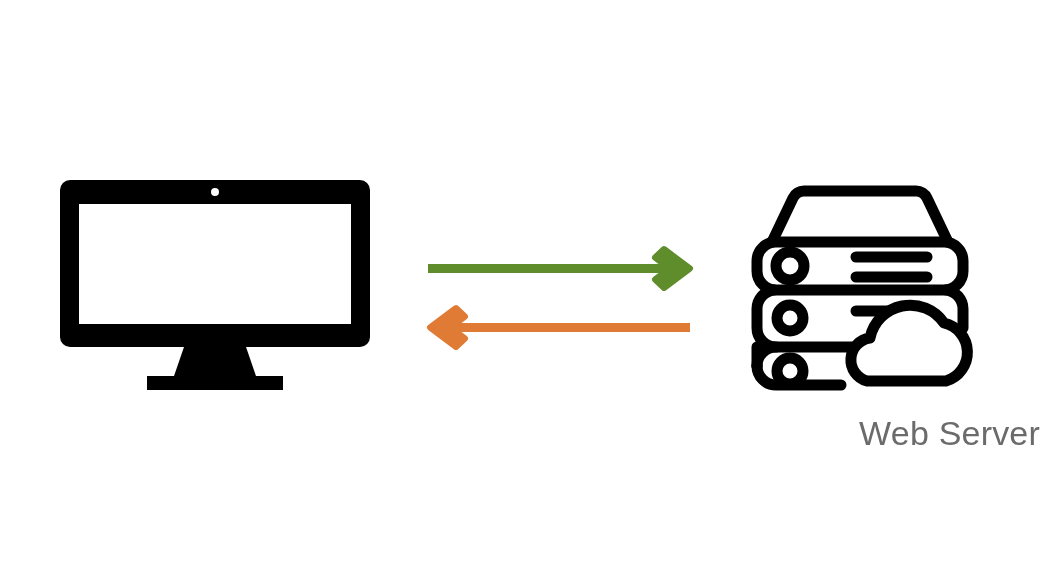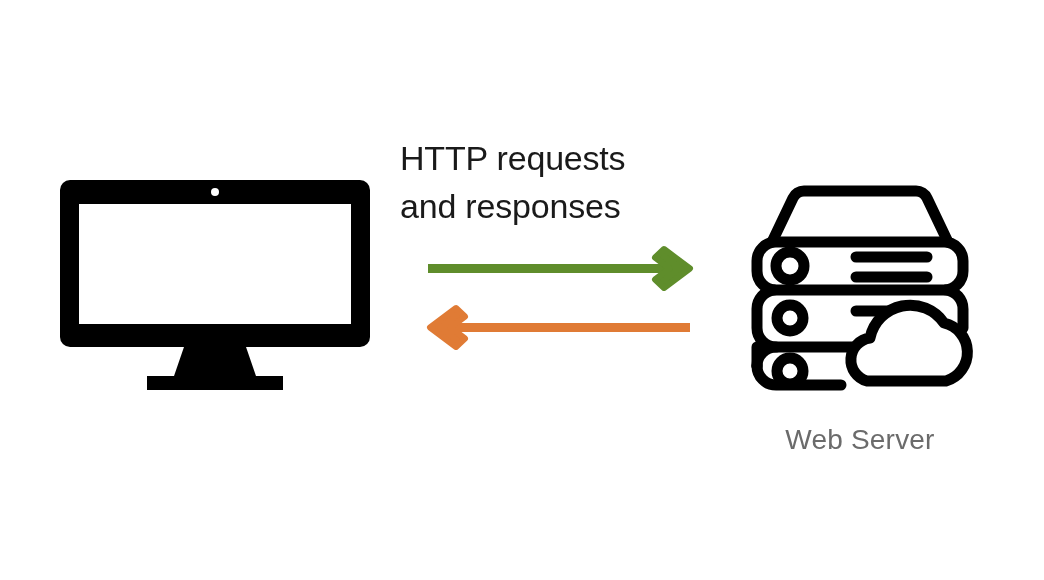--- a/index.html
+++ b/index.html
@@ -48,24 +48,24 @@
   #server-icon {
     position: absolute;
     left: 45px;
     top: 0;
     width: 230px;
     height: 215px;
   }
   #server-label {
     position: absolute;
     left: 680px;
-    top: 426px;
+    top: 416px;
     width: 360px;
-    text-align: center;
-    font-size: 28px;
+    text-align: right;
+    font-size: 34px;
     color: #6b6b6b;
     letter-spacing: 0.2px;
     line-height: 1;
     white-space: nowrap;
   }
 
   
   #link-caption {
     position: absolute;
     left: 400px;
@@ -108,24 +108,20 @@
         <circle cx="155" cy="12" r="4" fill="#ffffff"></circle>
 
         <path d="M124,167 H186 L196,196 H114 Z" fill="#000000"></path>
 
         <rect x="87" y="196" width="136" height="14" fill="#000000"></rect>
       </svg>
     </div>
 
   </div>
 
-  <div id="link-caption">
-    <span class="cap-line">HTTP requests</span>
-    <span class="cap-line">and responses</span>
-  </div>
 
   <div id="arrows">
     <svg viewBox="0 0 290 125" width="290" height="125" aria-hidden="true">
 
       <g>
         <rect x="13" y="26" width="250" height="9" fill="#5f8d2b"></rect>
         <path d="M249,11 L275,30.5 L249,50 L240,41.5 L254.5,30.5 L240,19.5 Z" fill="#5f8d2b" stroke="#5f8d2b" stroke-width="6" stroke-linejoin="round" stroke-linecap="round"></path>
       </g>
 
       <g>

